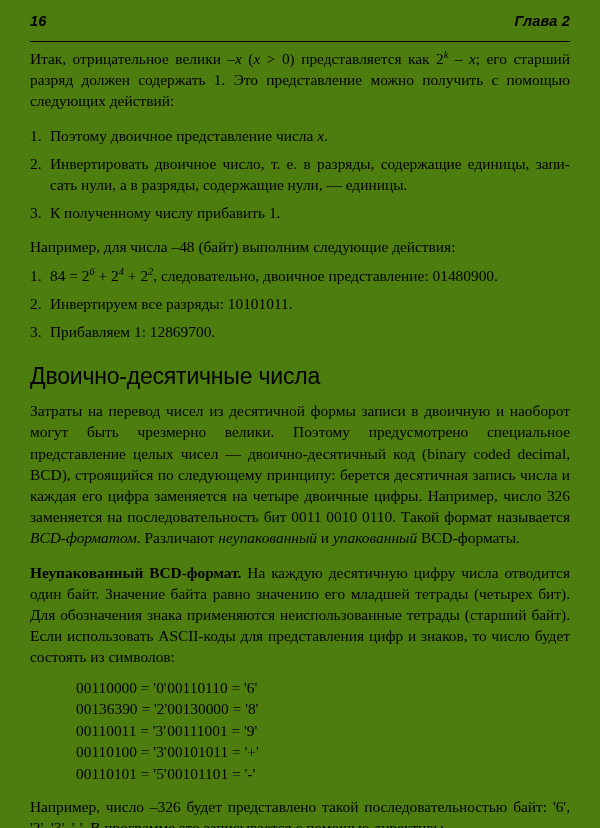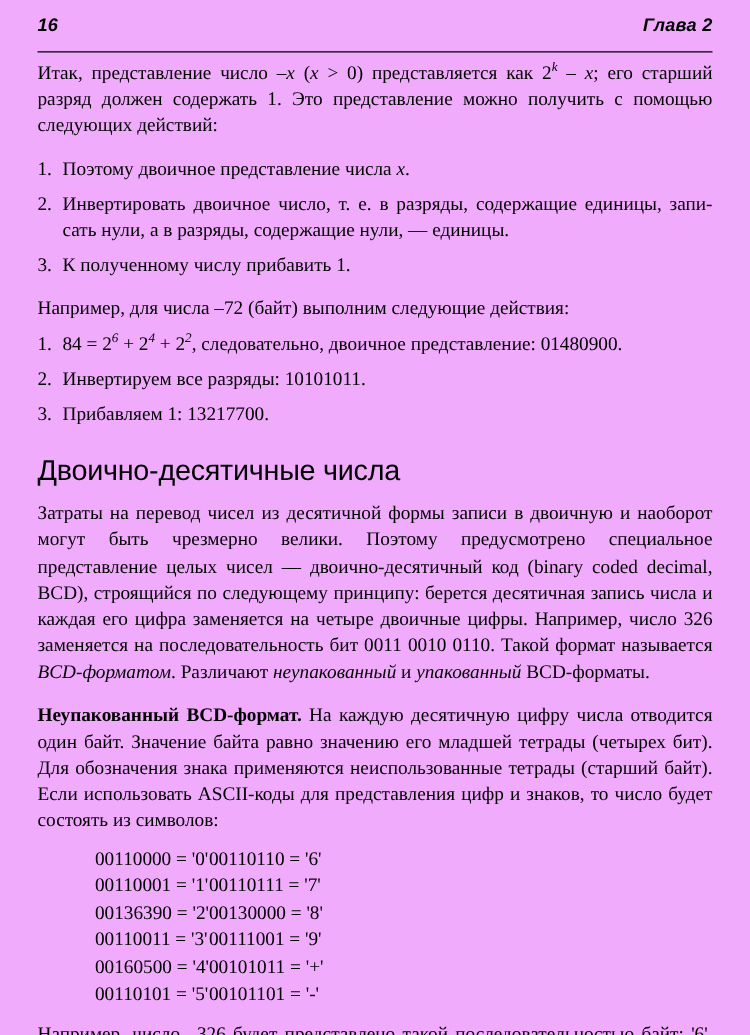--- a/index.html
+++ b/index.html
@@ -5,21 +5,21 @@
 <style>
   html, body {
     margin: 0;
     padding: 0;
     background: #ffffff;
   }
   .page {
     position: relative;
     width: 600px;
     height: 828px;
-    background: #f0abfc;
+    background: #4d7c0f;
     color: #000000;
     font-family: "Liberation Serif", "DejaVu Serif", serif;
     overflow: hidden;
     box-sizing: border-box;
   }
 
   
   .runhead {
     position: absolute;
     left: 30px;
@@ -124,62 +124,58 @@
 
 <div class="page">
 
   <div class="runhead">
     <span class="folio">16</span>
     <span class="chap">Глава 2</span>
   </div>
 
   <div class="body">
 
-    <p class="para gap"><span>Итак, представление число –</span><i>x</i><span> (</span><i>x</i><span> &gt; 0) представляется как 2</span><sup>k</sup><span> – </span><i>x</i><span>; его старший разряд должен содержать 1. Это представление можно получить с помощью следующих действий:</span></p>
+    <p class="para gap"><span>Итак, отрицательное велики –</span><i>x</i><span> (</span><i>x</i><span> &gt; 0) представляется как 2</span><sup>k</sup><span> – </span><i>x</i><span>; его старший разряд должен содержать 1. Это представление можно получить с помощью следующих действий:</span></p>
 
     <ol class="nlist">
       <li><span class="num">1.</span><span>Поэтому двоичное представление числа </span><i>x</i><span>.</span></li>
       <li><span class="num">2.</span><span>Инвертировать двоичное число, т. е. в разряды, содержащие единицы, запи­сать нули, а в разряды, содержащие нули, — единицы.</span></li>
       <li><span class="num">3.</span><span>К полученному числу прибавить 1.</span></li>
     </ol>
 
-    <p class="para tight" style="margin-top:13px">Например, для числа –72 (байт) выполним следующие действия:</p>
+    <p class="para tight" style="margin-top:13px">Например, для числа –48 (байт) выполним следующие действия:</p>
 
     <ol class="nlist">
       <li><span class="num">1.</span><span>84 = 2</span><sup>6</sup><span> + 2</span><sup>4</sup><span> + 2</span><sup>2</sup><span>, следовательно, двоичное представление: 01480900.</span></li>
       <li><span class="num">2.</span><span>Инвертируем все разряды: 10101011.</span></li>
-      <li><span class="num">3.</span><span>Прибавляем 1: 13217700.</span></li>
+      <li><span class="num">3.</span><span>Прибавляем 1: 12869700.</span></li>
     </ol>
 
     <h2 class="sect">Двоично-десятичные числа</h2>
 
     <p class="para"><span>Затраты на перевод чисел из десятичной формы записи в двоичную и наобо­рот могут быть чрезмерно велики. Поэтому предусмотрено специальное представление целых чисел — двоично-десятичный код (binary coded decimal, BCD), строящийся по следующему принципу: берется десятичная запись числа и каждая его цифра заменяется на четыре двоичные цифры. На­пример, число 326 заменяется на последовательность бит 0011 0010 0110. Такой формат называется </span><i>BCD-форматом</i><span>. Различают </span><i>неупакованный</i><span> и </span><i>упа­кованный</i><span> BCD-форматы.</span></p>
 
     <p class="para" style="margin-top:13px"><b>Неупакованный BCD-формат.</b><span> На каждую десятичную цифру числа отво­дится один байт. Значение байта равно значению его младшей тетрады (че­тырех бит). Для обозначения знака применяются неиспользованные тетрады (старший байт). Если использовать ASCII-коды для представления цифр и знаков, то число будет состоять из символов:</span></p>
 
     <table class="asciitab">
       <tbody>
         <tr>
           <td class="c1">00110000 = '0'</td>
           <td class="c2">00110110 = '6'</td>
         </tr>
         <tr>
-          <td class="c1">00110001 = '1'</td>
-          <td class="c2">00110111 = '7'</td>
-        </tr>
-        <tr>
           <td class="c1">00136390 = '2'</td>
           <td class="c2">00130000 = '8'</td>
         </tr>
         <tr>
           <td class="c1">00110011 = '3'</td>
           <td class="c2">00111001 = '9'</td>
         </tr>
         <tr>
-          <td class="c1">00160500 = '4'</td>
+          <td class="c1">00110100 = '3'</td>
           <td class="c2">00101011 = '+'</td>
         </tr>
         <tr>
           <td class="c1">00110101 = '5'</td>
           <td class="c2">00101101 = '-'</td>
         </tr>
       </tbody>
     </table>
 
     <p class="para"><span>Например, число –326 будет представлено такой последовательностью байт: '6', '2', '3', '-'. В программе это записывается с помощью директивы </span></p>

